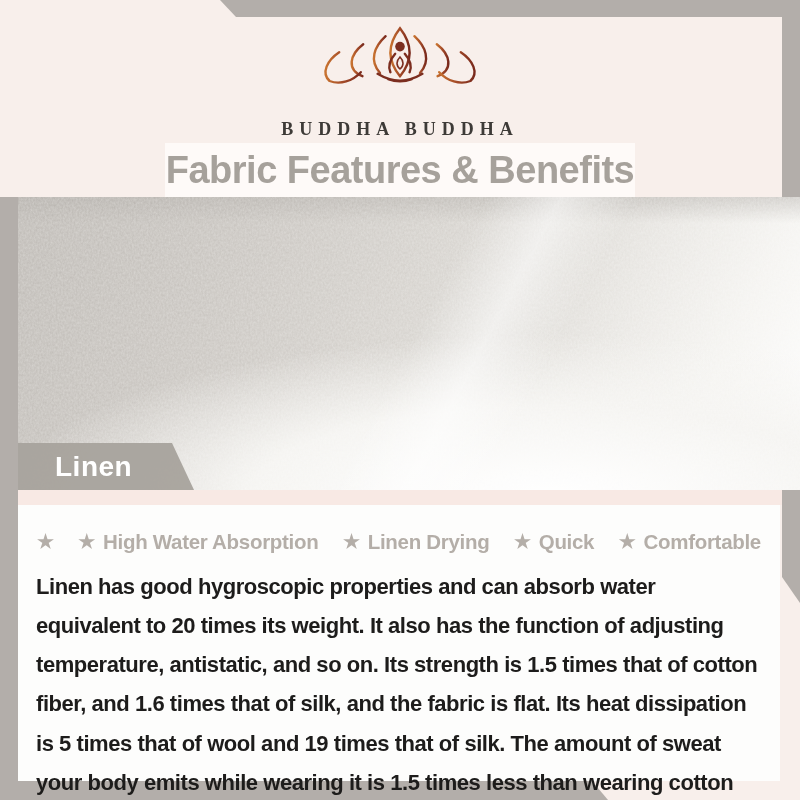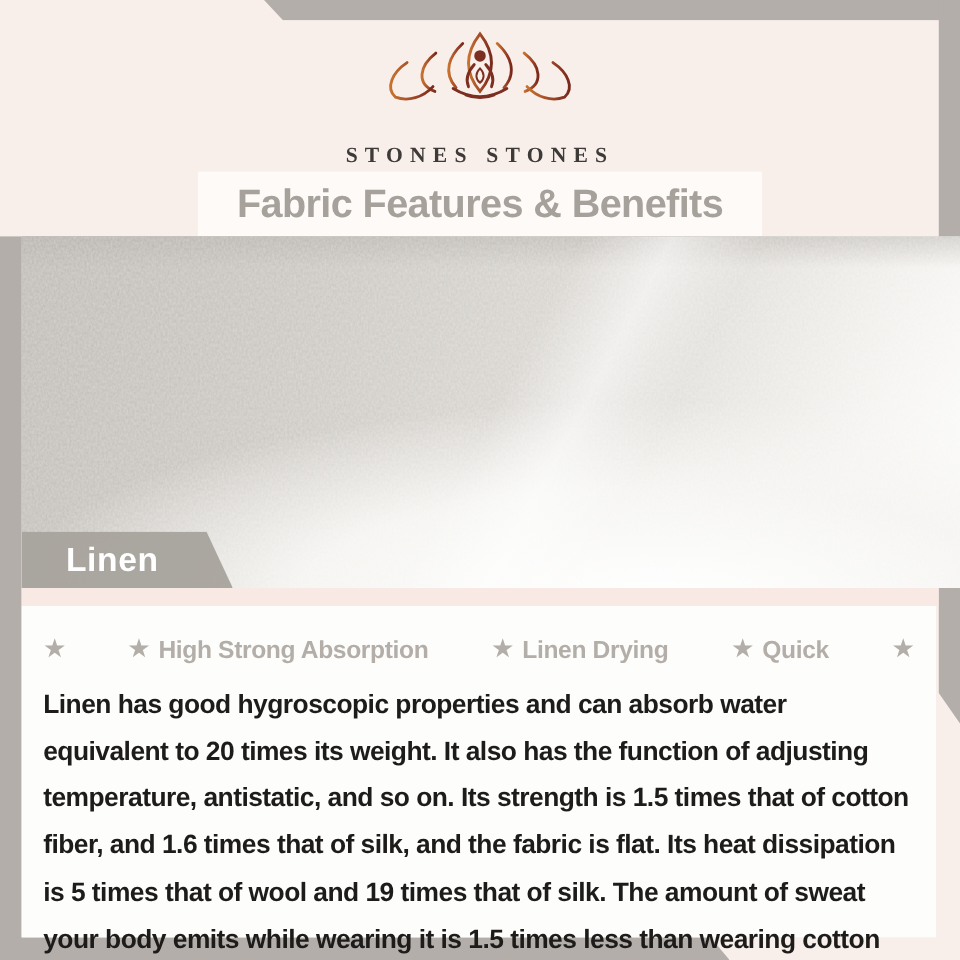--- a/index.html
+++ b/index.html
@@ -17,21 +17,21 @@
   .ribbon-bottom{left:0;top:781px;width:608px;height:19px;
     clip-path:polygon(0 0,592px 0,100% 100%,0 100%);}
   
   .logo-wrap{position:absolute;top:22px;left:0;width:100%;text-align:center;}
   .lotus{width:176px;height:94px;display:block;margin:0 auto;}
   .brand-name{margin-top:3px;font-family:"Liberation Serif",serif;
     font-size:18px;font-weight:600;letter-spacing:6px;color:#3d3a37;}
   
   .title-banner{position:absolute;left:165px;top:143px;width:470px;height:54px;
     background:#fefaf8;display:flex;align-items:center;justify-content:center;}
-  .page-title{font-size:33px;font-weight:bold;color:#a6a19b;letter-spacing:-0.5px;}
+  .page-title{font-size:38px;font-weight:bold;color:#a6a19b;letter-spacing:-0.5px;}
   
   .photo{position:absolute;left:18px;top:197px;width:782px;height:293px;overflow:hidden;
     background:
       linear-gradient(to bottom, rgba(173,169,164,.5) 0%, rgba(173,169,164,0) 9%),
       radial-gradient(120% 95% at 68% 102%, #ffffff 0%, #f4f3f0 32%, rgba(240,238,235,0) 58%),
       linear-gradient(298deg, rgba(255,255,255,.92) 0%, rgba(246,245,242,.8) 16%,
         rgba(218,215,210,.55) 38%, rgba(199,195,190,.5) 66%, rgba(188,184,179,.75) 100%),
       linear-gradient(115deg,#bdb9b4 0%,#ccc8c3 28%,#d9d6d1 52%,#e9e7e3 78%,#f3f2ef 100%);}
   .photo .noise{position:absolute;inset:0;width:100%;height:100%;
     mix-blend-mode:soft-light;opacity:.85;}
@@ -90,21 +90,21 @@
       </g>
       <g stroke="#7c2e20" fill="none" stroke-width="3" stroke-linecap="round">
         <circle cx="110" cy="27" r="6" fill="#7c2e20" stroke="none"></circle>
         <path d="M104 36 C97 44 95 52 98 59"></path>
         <path d="M116 36 C123 44 125 52 122 59"></path>
         <path d="M110 40 C105 45 105 51 110 55 C115 51 115 45 110 40 Z" stroke-width="2"></path>
         <path d="M82 61 Q110 78 138 61"></path>
         <path d="M95 68 Q110 74 125 68" stroke-width="2"></path>
       </g>
     </svg>
-    <div class="brand-name">STONES STONES</div>
+    <div class="brand-name">BUDDHA BUDDHA</div>
   </div>
 
   <div class="title-banner">
     <span class="page-title">Fabric Features &amp; Benefits</span>
   </div>
 
   <div class="photo">
     <svg class="noise">
       <filter id="fabricNoise">
         <feTurbulence type="fractalNoise" baseFrequency="0.55 0.4" numOctaves="3" seed="11"></feTurbulence>
@@ -120,30 +120,31 @@
 
   <div class="divider-band"></div>
 
   <div class="content-panel">
     <div class="features">
       <div class="feature">
         <span class="star">★</span>
       </div>
       <div class="feature">
         <span class="star">★</span>
-        <span>High Strong Absorption</span>
+        <span>High Water Absorption</span>
       </div>
       <div class="feature">
         <span class="star">★</span>
         <span>Linen Drying</span>
       </div>
       <div class="feature">
         <span class="star">★</span>
         <span>Quick</span>
       </div>
       <div class="feature">
         <span class="star">★</span>
+        <span>Comfortable</span>
       </div>
     </div>
     <p class="description">Linen has good hygroscopic properties and can absorb water equivalent to 20 times its weight. It also has the function of adjusting temperature, antistatic, and so on. Its strength is 1.5 times that of cotton fiber, and 1.6 times that of silk, and the fabric is flat. Its heat dissipation is 5 times that of wool and 19 times that of silk. The amount of sweat your body emits while wearing it is 1.5 times less than wearing cotton clothes, bringing the skin a dry and comfortable nature.</p>
   </div>
 
 </div>
 
 </body></html>

